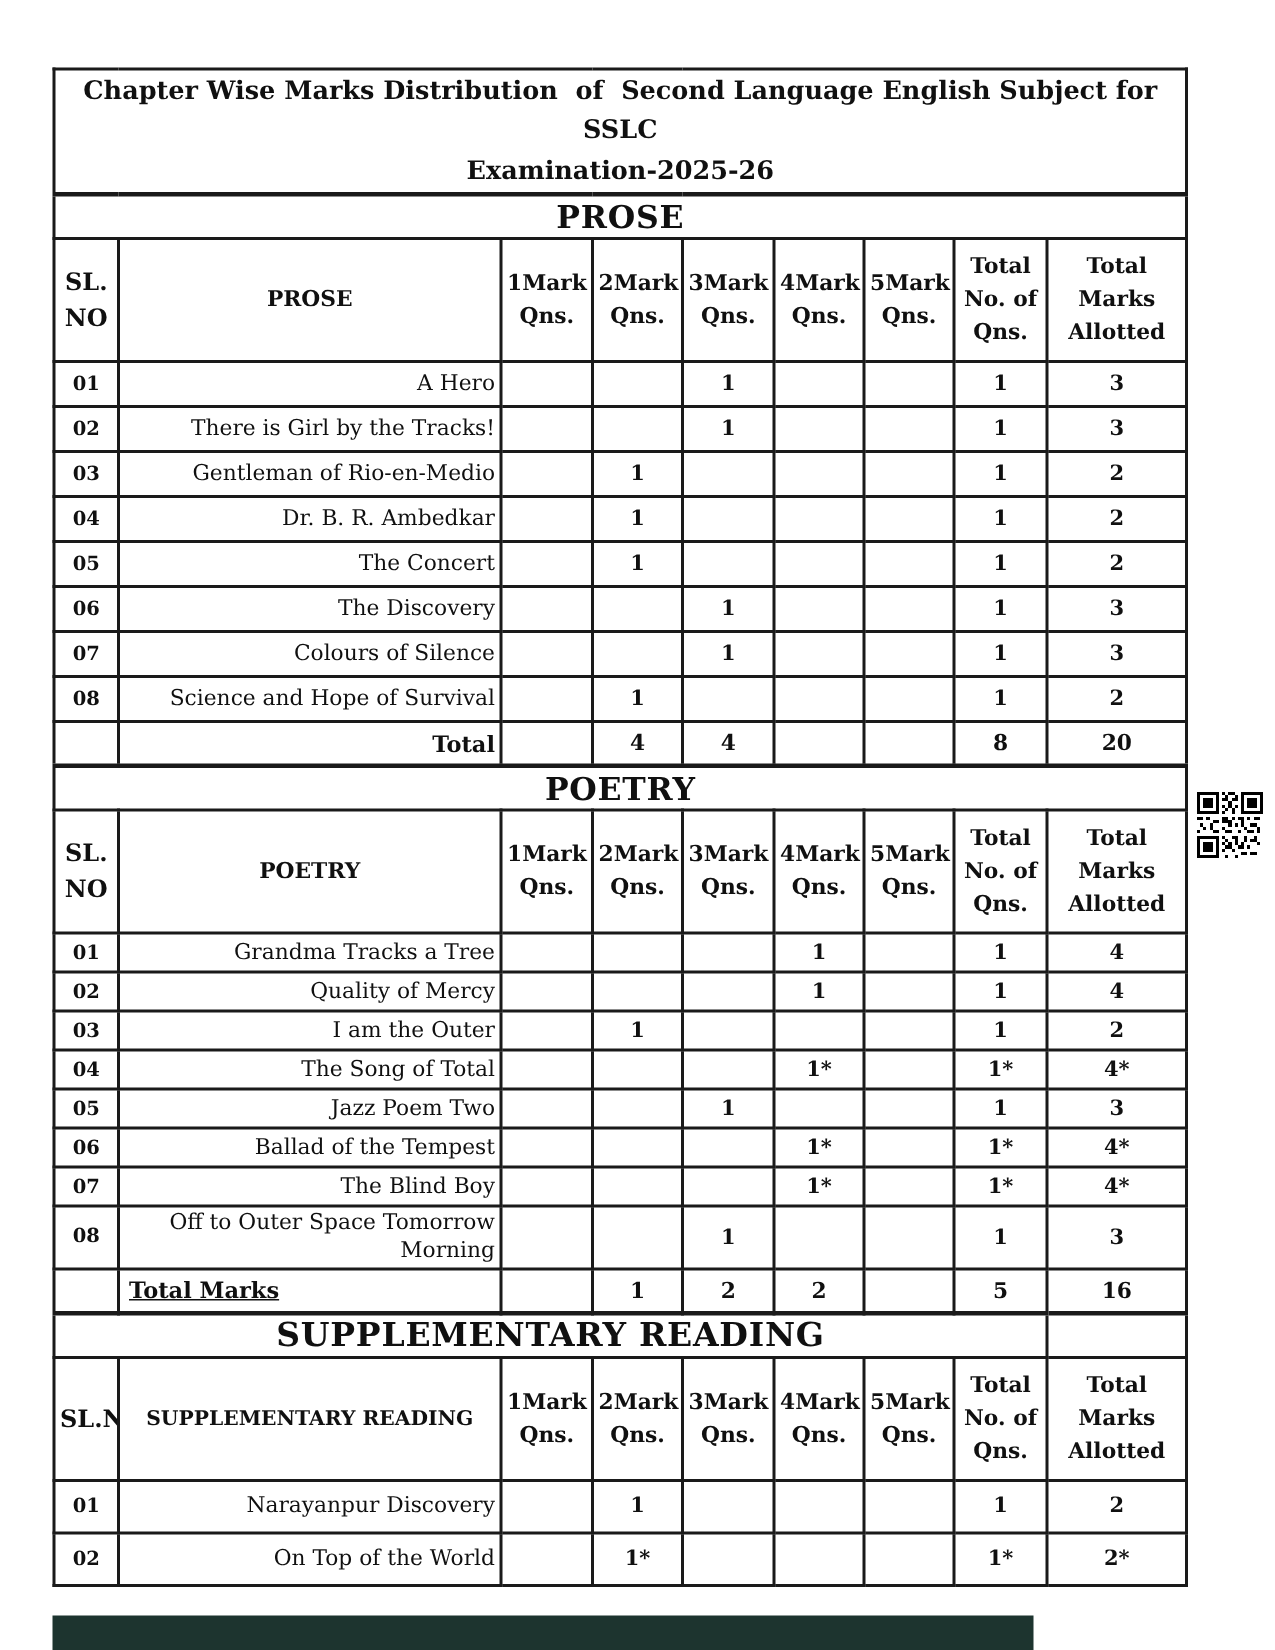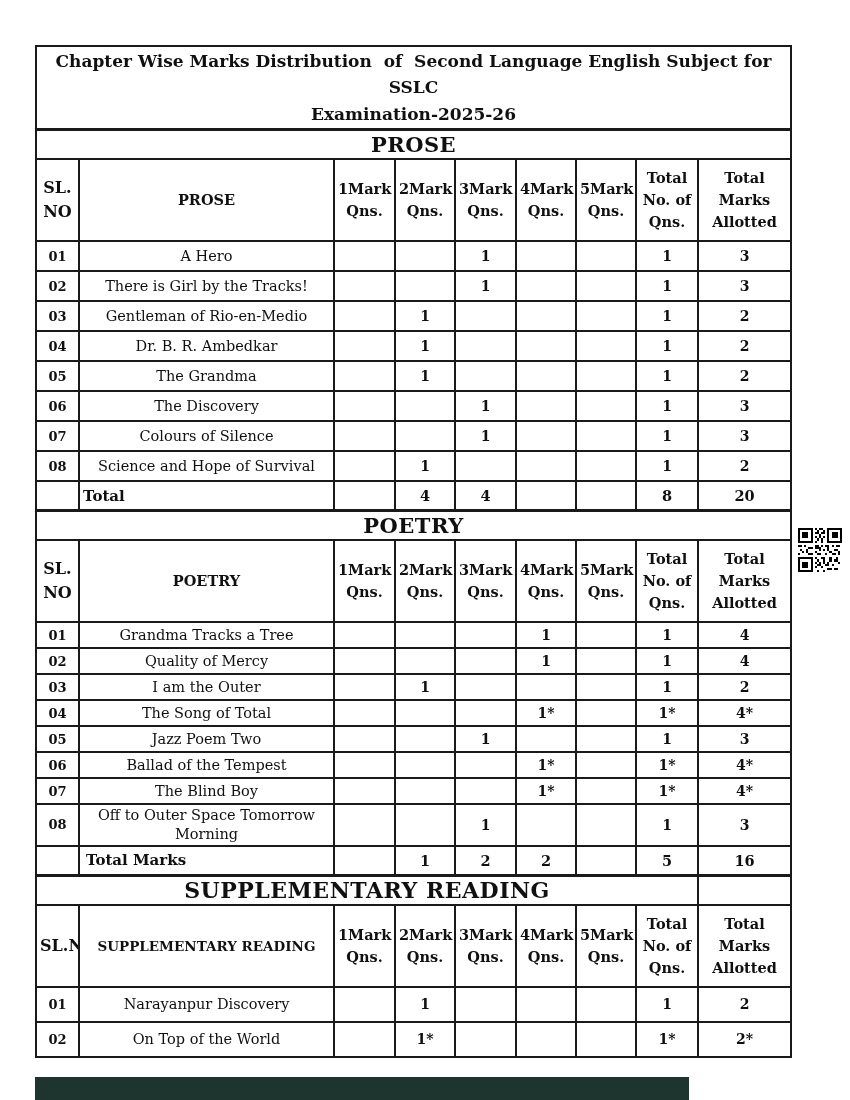--- a/index.html
+++ b/index.html
@@ -66,41 +66,41 @@
     line-height: 1.5;
   }
   tr.header-row td.col-sl { font-size: 16px; letter-spacing: 0; }
   tr.header-row.section-supplementary td.col-name { font-size: 13.5px; }
   td.sl-cell {
     text-align: center;
     font-size: 13px;
     font-weight: 600;
   }
   td.name-cell {
-    text-align: center;
+    text-align: right;
     font-size: 14.5px;
     padding-left: 6px;
     line-height: 1.3;
   }
   td.num-cell {
     text-align: center;
     font-size: 14px;
     font-weight: bold;
   }
   tr.data-row.section-prose td { height: 26px; }
   tr.data-row.section-poetry td { height: 22px; }
   tr.data-row.section-supplementary td { height: 31px; }
   tr.total-row td {
     font-weight: bold;
     text-align: center;
     font-size: 14.5px;
     height: 25px;
   }
-  tr.total-row.section-prose td.total-label { text-align: left; font-size: 15px; }
-  tr.total-row.section-poetry td.total-label { text-align: left; padding-left: 6px; font-size: 15px; }
+  tr.total-row.section-prose td.total-label { text-align: right; font-size: 15px; }
+  tr.total-row.section-poetry td.total-label { text-align: left; padding-left: 6px; font-size: 15px; text-decoration: underline; }
   tr.total-row td.col-sl { font-weight: normal; }
 
   .qr {
     position: absolute;
     left: 798px;
     top: 528px;
     width: 44px;
     height: 44px;
   }
   .qr svg { width: 100%; height: 100%; display: block; }
@@ -189,21 +189,21 @@
             <td class="cell col-q1 num-cell"></td>
             <td class="cell col-q2 num-cell">1</td>
             <td class="cell col-q3 num-cell"></td>
             <td class="cell col-q4 num-cell"></td>
             <td class="cell col-q5 num-cell"></td>
             <td class="cell col-total_qns num-cell">1</td>
             <td class="cell col-total_marks num-cell">2</td>
           </tr>
           <tr class="data-row section-prose">
             <td class="cell col-sl sl-cell">05</td>
-            <td class="cell col-name name-cell">The Grandma</td>
+            <td class="cell col-name name-cell">The Concert</td>
             <td class="cell col-q1 num-cell"></td>
             <td class="cell col-q2 num-cell">1</td>
             <td class="cell col-q3 num-cell"></td>
             <td class="cell col-q4 num-cell"></td>
             <td class="cell col-q5 num-cell"></td>
             <td class="cell col-total_qns num-cell">1</td>
             <td class="cell col-total_marks num-cell">2</td>
           </tr>
           <tr class="data-row section-prose">
             <td class="cell col-sl sl-cell">06</td>

